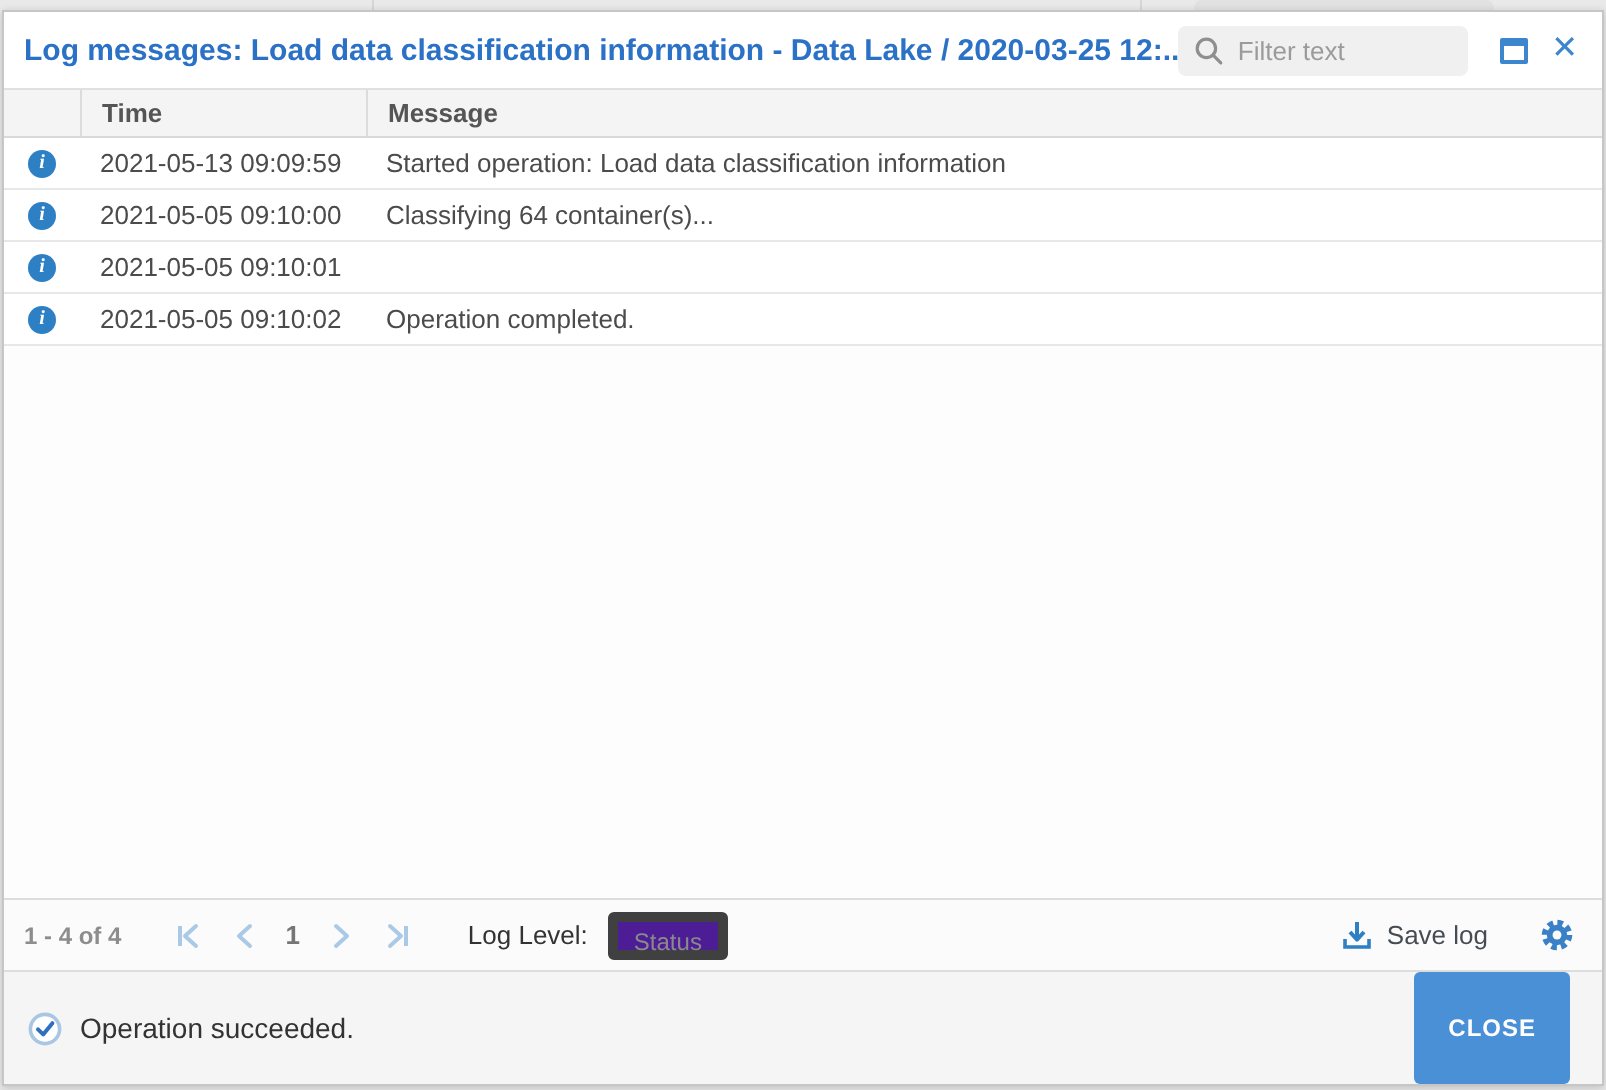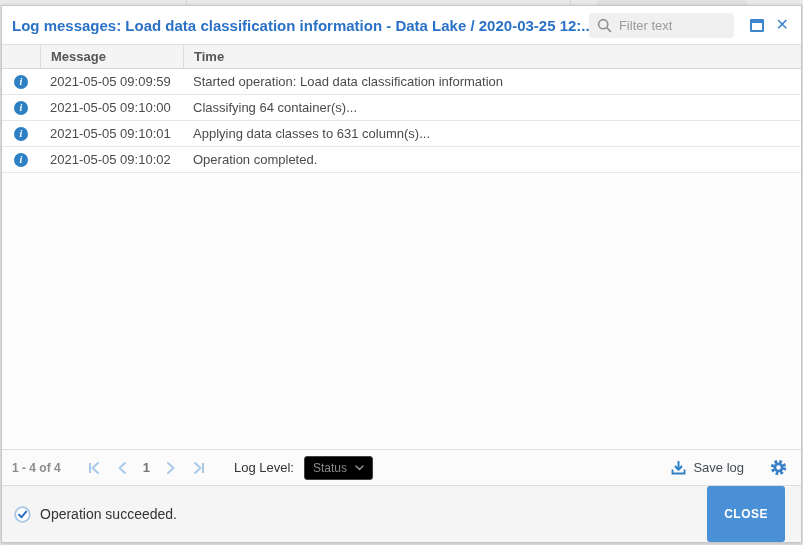--- a/index.html
+++ b/index.html
@@ -85,22 +85,22 @@
     display:flex; align-items:center; padding:0 14px 0 10px;
   }
   .range-lbl { font-size:12px; font-weight:bold; color:#8d8d8d; }
   .pager { display:flex; align-items:center; gap:15px; margin-left:26px; }
   .pg-btn { cursor:pointer; display:flex; align-items:center; }
   .page-num { font-size:13px; font-weight:bold; color:#767676; }
   .loglevel { display:flex; align-items:center; margin-left:28px; gap:10px; }
   .loglevel-lbl { font-size:13px; color:#333; }
   .dropdown {
     display:flex; align-items:center; gap:8px; cursor:pointer;
-    border:1px solid #404040; border-radius:3px; background:#000000;
-    padding:3px 8px; height:24px;
+    border:5px solid #404040; border-radius:3px; background:#4c1d95;
+    padding:3px 8px; height:24px;flex-direction:column;
   }
   .dropdown-val { font-size:12px; color:#8a8a8a; }
   .tb-spacer { flex:1; }
   .savelog { display:flex; align-items:center; gap:7px; cursor:pointer; }
   .savelog-lbl { font-size:13px; color:#454c54; }
   .gear-btn { margin-left:26px; cursor:pointer; display:flex; align-items:center; }
 
   
   .dlg-footer {
     flex:0 0 30px; background:#f5f5f5; border-top:1px solid #ddd;
@@ -132,44 +132,43 @@
         <line x1="9.8" y1="9.8" x2="13.4" y2="13.4" stroke="#8f8f8f" stroke-width="1.6" stroke-linecap="round"></line>
       </svg>
       <input class="filter-input" type="text" placeholder="Filter text" style="">
     </div>
     <div class="max-btn"></div>
     <div class="close-x">✕</div>
   </div>
 
   <div class="tbl-header">
     <div class="th first"></div>
+    <div class="th">Time</div>
     <div class="th">Message</div>
-    <div class="th">Time</div>
-  </div>
-
-  <div class="tbl-row">
-    <div class="icon-cell">
-        <span class="info-ic">i</span>
-      </div>
-    <div class="cell">2021-05-05 09:09:59</div>
+  </div>
+
+  <div class="tbl-row">
+    <div class="icon-cell">
+        <span class="info-ic">i</span>
+      </div>
+    <div class="cell">2021-05-13 09:09:59</div>
     <div class="cell">Started operation: Load data classification information</div>
   </div>
   <div class="tbl-row">
     <div class="icon-cell">
         <span class="info-ic">i</span>
       </div>
     <div class="cell">2021-05-05 09:10:00</div>
     <div class="cell">Classifying 64 container(s)...</div>
   </div>
   <div class="tbl-row">
     <div class="icon-cell">
         <span class="info-ic">i</span>
       </div>
     <div class="cell">2021-05-05 09:10:01</div>
-    <div class="cell">Applying data classes to 631 column(s)...</div>
   </div>
   <div class="tbl-row">
     <div class="icon-cell">
         <span class="info-ic">i</span>
       </div>
     <div class="cell">2021-05-05 09:10:02</div>
     <div class="cell">Operation completed.</div>
   </div>
 
   <div class="tbl-spacer"></div>

